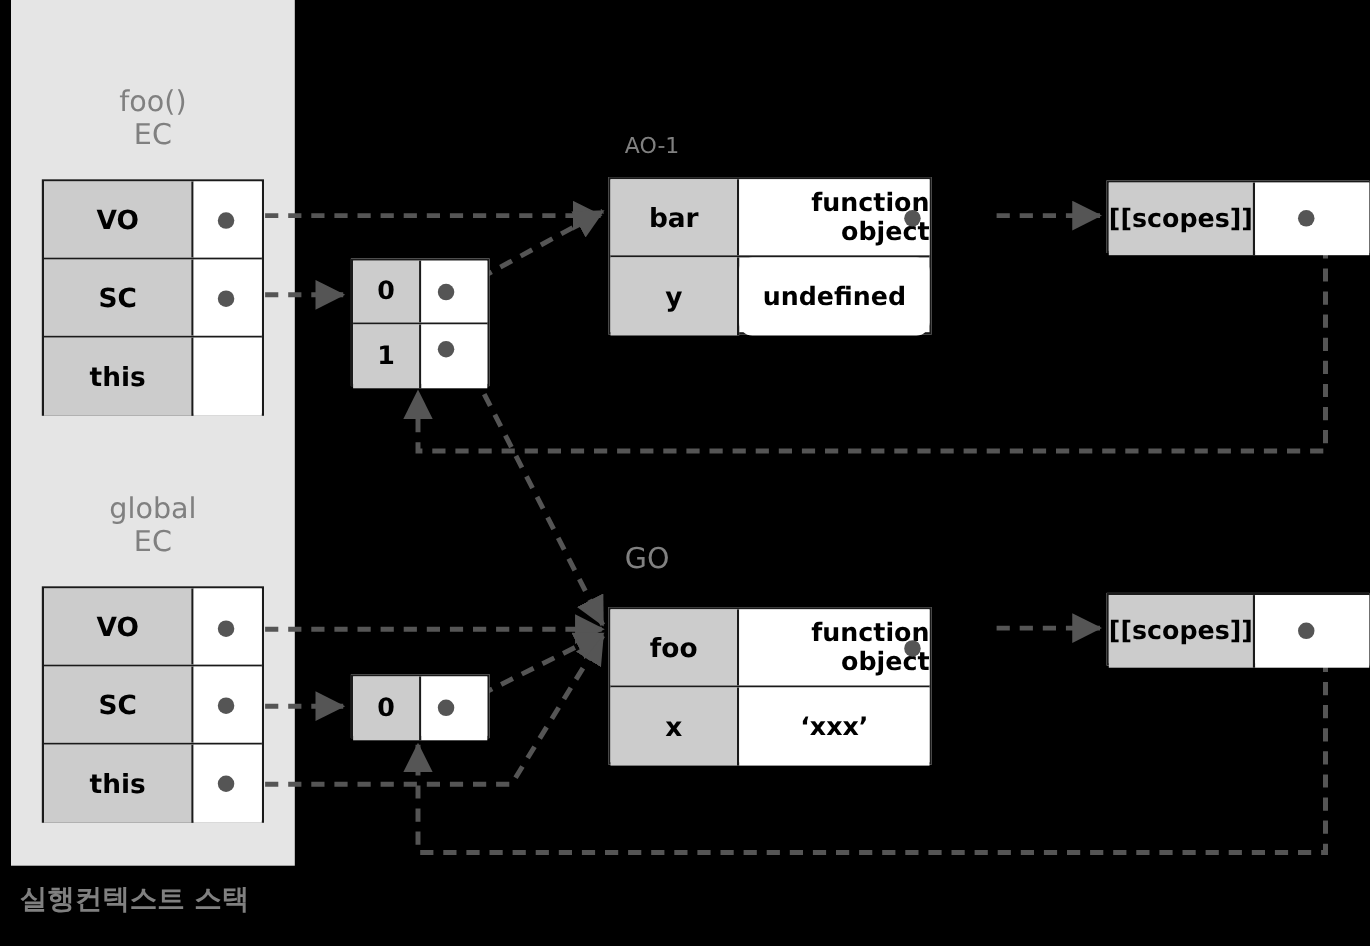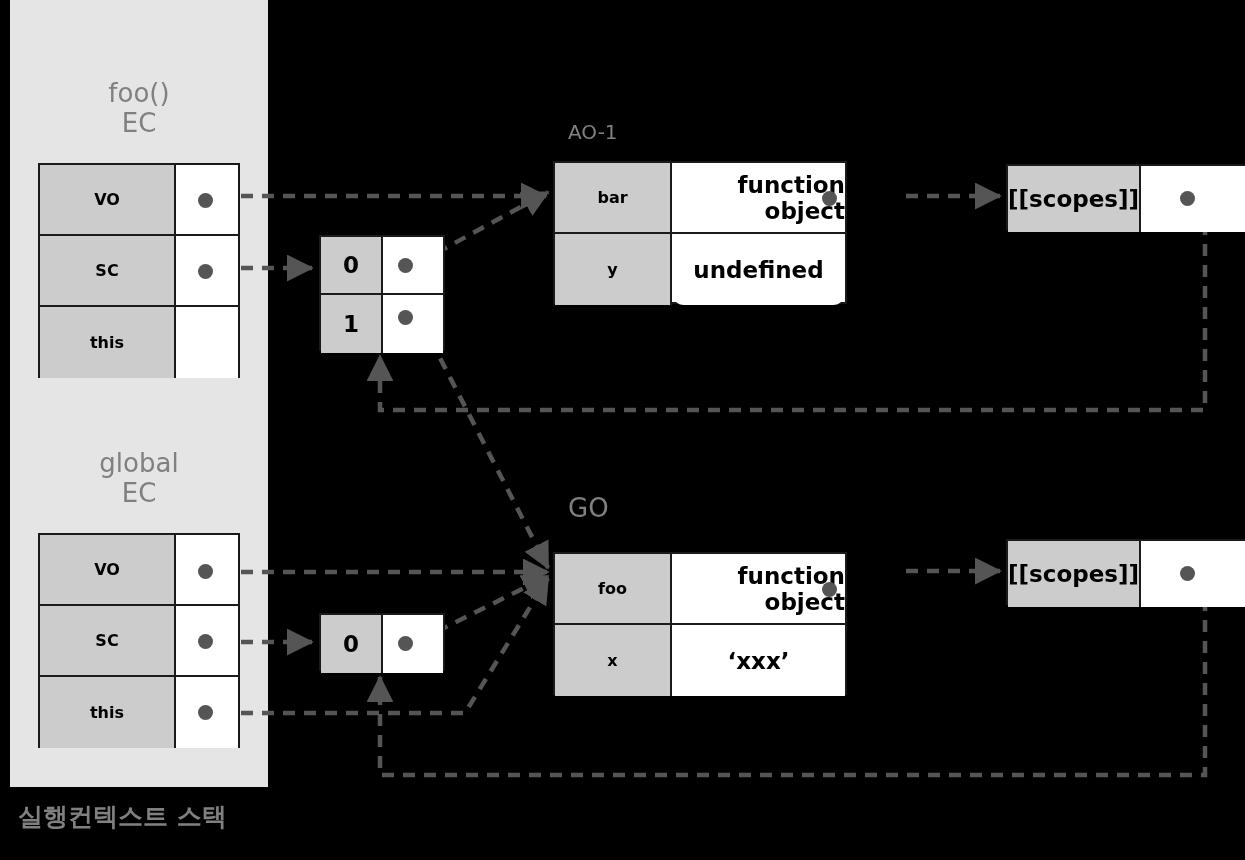--- a/index.html
+++ b/index.html
@@ -52,21 +52,21 @@
   .tbl .row:last-child { border-bottom: none; }
   .tbl .k {
     background: #cccccc;
     box-sizing: border-box;
     border-right: 2px solid #1a1a1a;
     display: flex;
     align-items: center;
     justify-content: center;
     font-weight: bold;
     color: #000000;
-    font-size: 16px;
+    font-size: 24px;
   }
   .tbl .v {
     background: #ffffff;
     box-sizing: border-box;
     position: relative;
     display: flex;
     align-items: center;
     justify-content: center;
     font-weight: bold;
     color: #000000;

